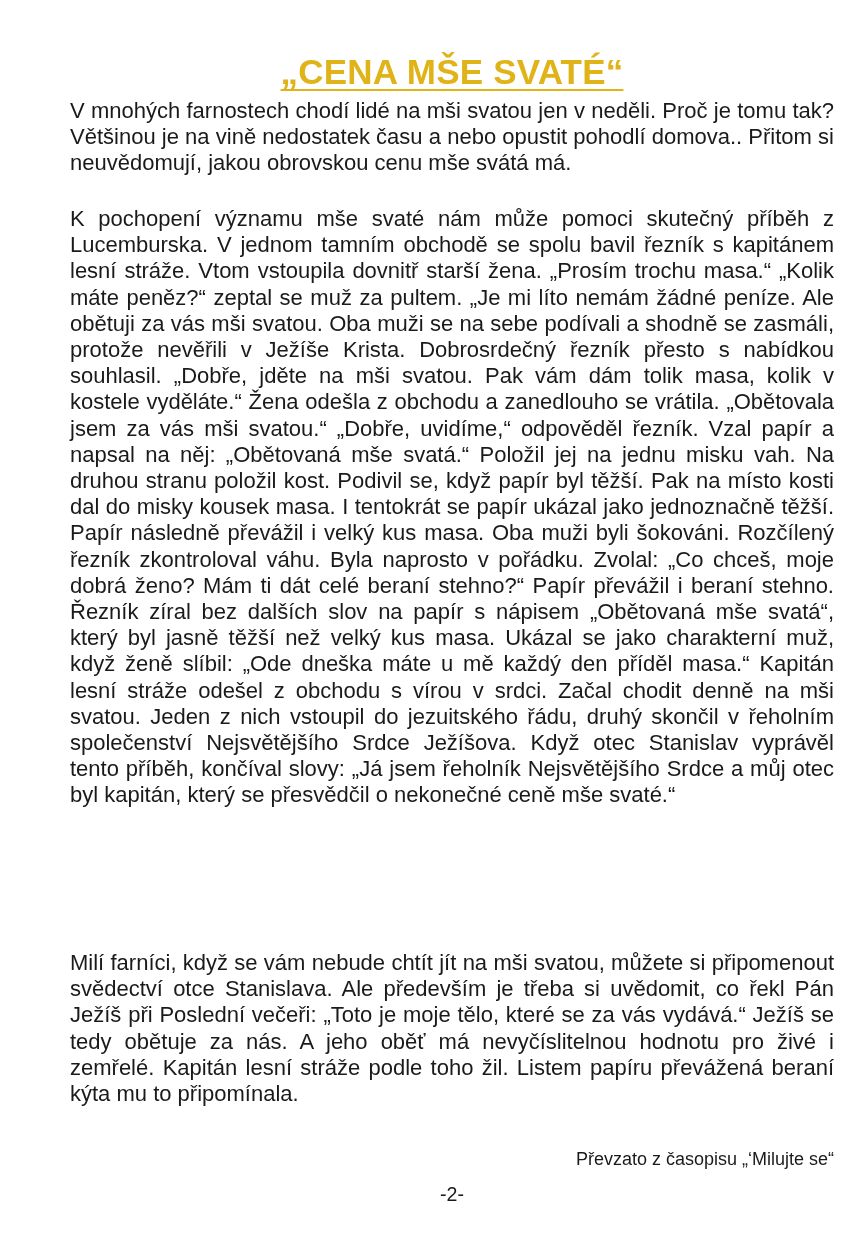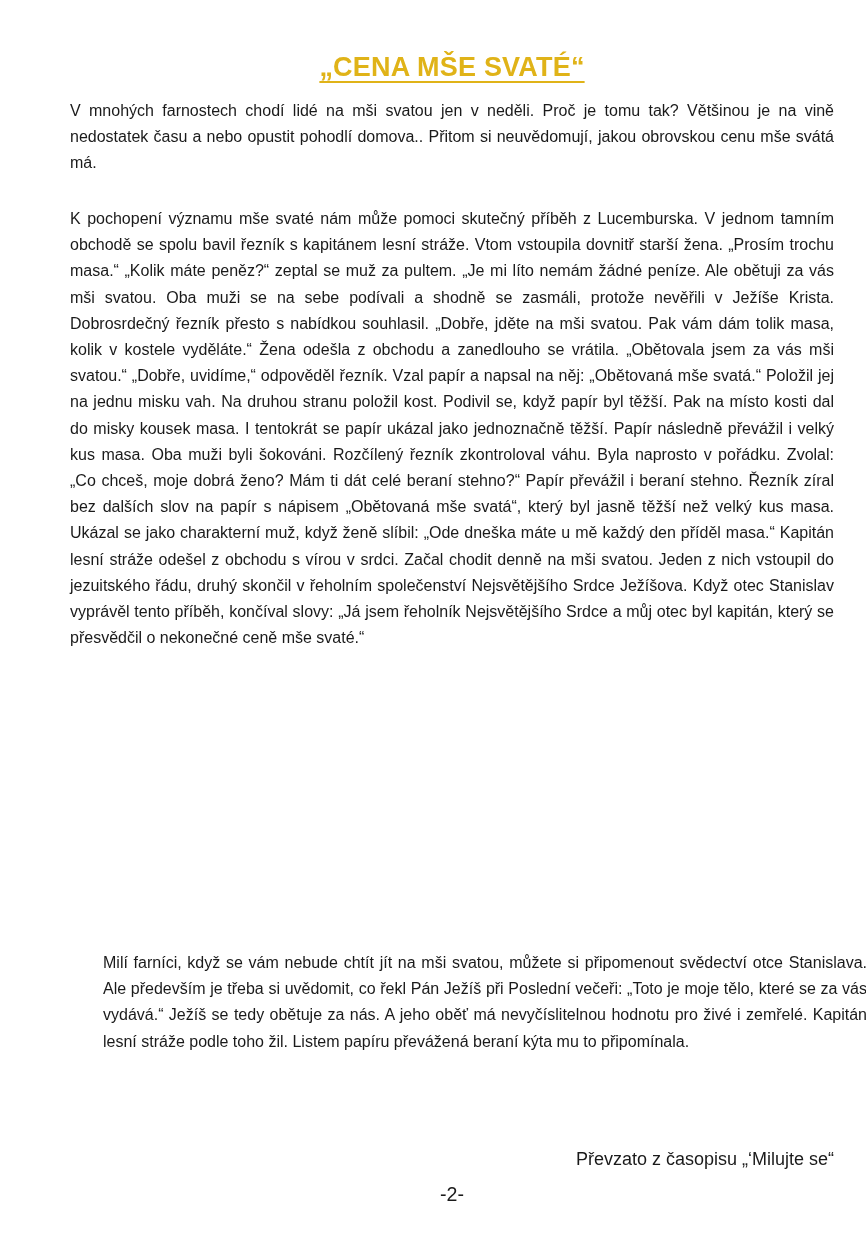--- a/index.html
+++ b/index.html
@@ -21,42 +21,42 @@
       top: 0;
       width: 764px;
     }
     .title {
       position: absolute;
       left: 0;
       top: 52px;
       width: 764px;
       text-align: center;
       font-weight: bold;
-      font-size: 27px;
+      font-size: 35px;
       letter-spacing: 0.2px;
     }
     .title span {
       color: #e0b318;
       text-decoration: underline;
       text-decoration-thickness: 2px;
       text-underline-offset: 5px;
     }
     .para {
       position: absolute;
       left: 0;
       width: 764px;
       margin: 0;
-      font-size: 16px;
+      font-size: 22px;
       line-height: 26.2px;
       text-align: justify;
       text-align-last: left;
     }
     .p1 { top: 98px; }
     .p2 { top: 206px; }
-    .p3 { top: 950px; margin-left: 33px; }
+    .p3 { top: 950px; }
     .source {
       position: absolute;
       right: 0;
       top: 1146px;
       font-size: 18px;
       line-height: 26px;
       text-align: right;
     }
     .page-number {
       position: absolute;

